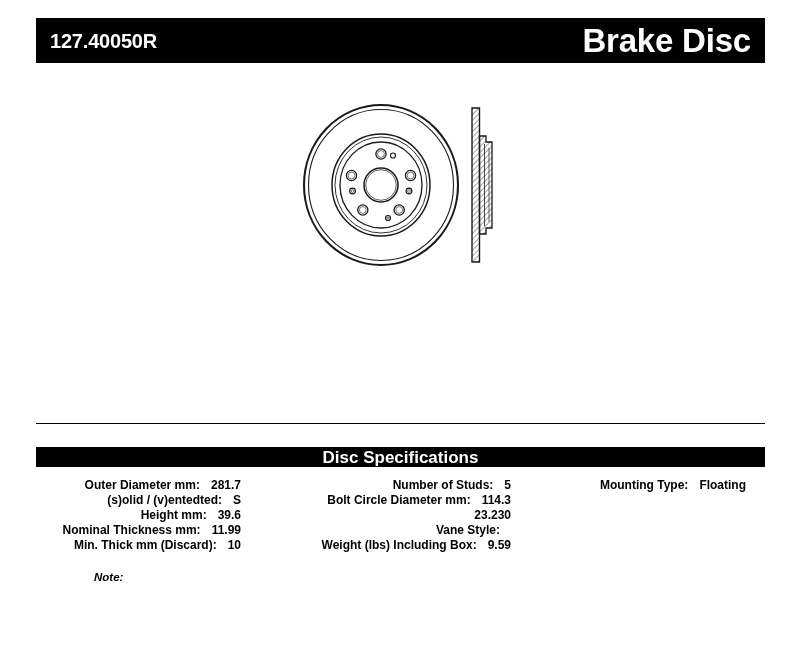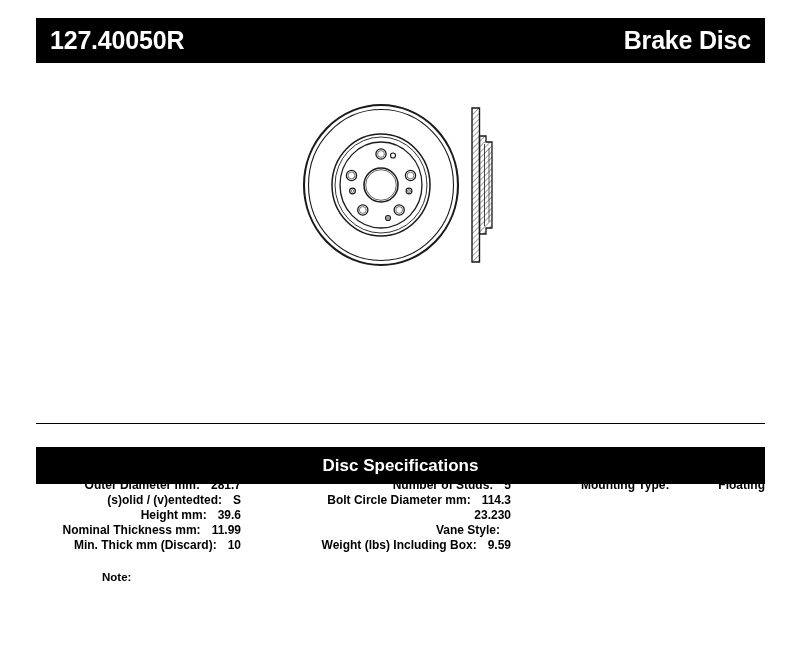--- a/index.html
+++ b/index.html
@@ -25,28 +25,28 @@
     height: 45px;
     background: #000000;
     display: flex;
     align-items: center;
     justify-content: space-between;
     padding: 0 14px;
     box-sizing: border-box;
   }
   .header-part-number {
     color: #ffffff;
-    font-size: 25px;
+    font-size: 20px;
     font-weight: bold;
     letter-spacing: -0.2px;
     line-height: 1;
   }
   .header-product-type {
     color: #ffffff;
-    font-size: 25px;
+    font-size: 33px;
     font-weight: bold;
     letter-spacing: -0.2px;
     line-height: 1;
   }
 
   
   .illustration {
     position: absolute;
     left: 296px;
     top: 98px;
@@ -68,21 +68,21 @@
     height: 1px;
     background: #000000;
   }
 
   
   .spec-title-bar {
     position: absolute;
     left: 36px;
     top: 447px;
     width: 729px;
-    height: 37px;
+    height: 20px;
     background: #000000;
     display: flex;
     align-items: center;
     justify-content: center;
   }
   .spec-title-text {
     color: #ffffff;
     font-size: 17px;
     font-weight: bold;
     line-height: 1;
@@ -110,40 +110,41 @@
     font-size: 12px;
     font-weight: bold;
     line-height: 15px;
     white-space: nowrap;
   }
   .spec-col-left .spec-row,
   .spec-col-mid .spec-row {
     justify-content: flex-end;
   }
   .spec-col-right .spec-row {
-    justify-content: space-between;
+    justify-content: center;
     padding-left: 40px;
   }
   .spec-label {
     font-weight: bold;
   }
   .spec-value {
     font-weight: bold;
     margin-left: 11px;
   }
 
   
   .note-block {
     position: absolute;
-    left: 102px;
+    left: 94px;
     top: 570px;
     font-size: 11.5px;
     font-weight: bold;
     line-height: 15px;
     display: flex;
+    font-style: italic;
   }
   .note-value {
     margin-left: 6px;
     font-weight: normal;
   }
 </style>
 </head>
 <body>
 
 <div class="header-bar">

